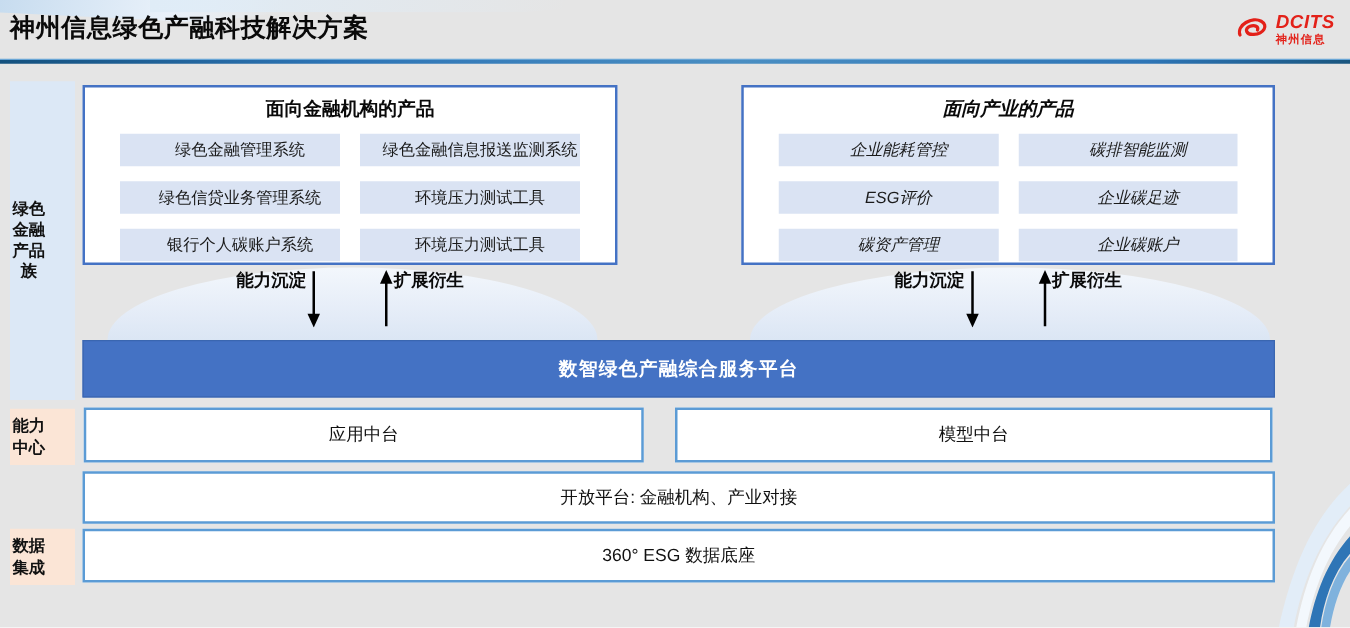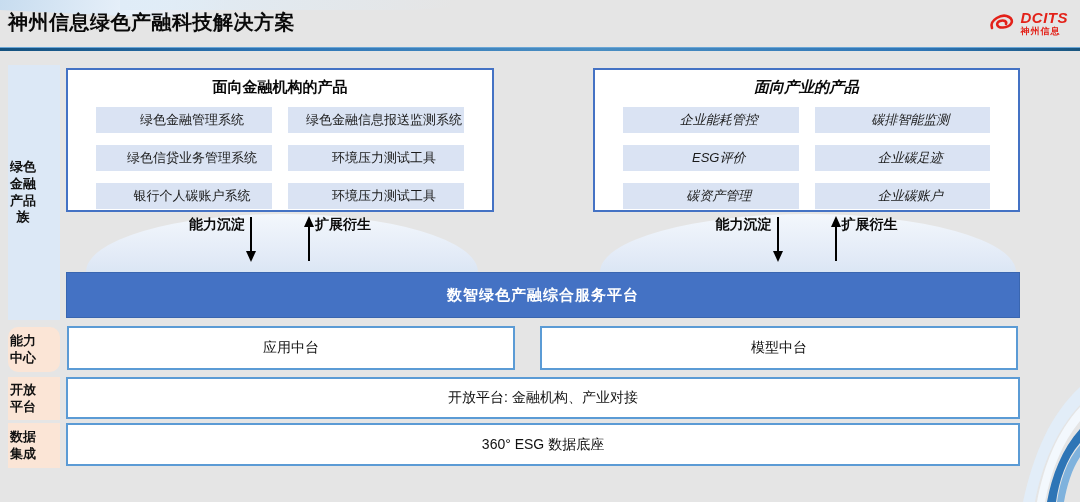--- a/index.html
+++ b/index.html
@@ -36,21 +36,21 @@
   
   .rail-block {
     position:absolute; left:8px; width:52px;
     display:flex; align-items:center; justify-content:flex-start;
   }
   .rail-label {
     width:30px; font-size:13px; font-weight:bold; color:#111;
     line-height:1.3; text-align:center; word-break:break-all;
   }
   .rail-products { top:65px; height:255px; background:#dce8f6; }
-  .rail-capability { top:327px; height:45px; background:#fbe5d6;border-radius:10px; }
+  .rail-capability { top:327px; height:45px; background:#fbe5d6; }
   .rail-open { top:377px; height:43px; background:#fbe5d6; }
   .rail-data { top:423px; height:45px; background:#fbe5d6; }
 
   
   .product-box {
     position:absolute; top:68px; height:144px; background:#fff;
     border:2px solid #4472c4;
   }
   .product-box.finance { left:66px; width:428px; }
   .product-box.industry { left:593px; width:427px;font-style:italic; }
@@ -127,23 +127,20 @@
       <span class="logo-brand">DCITS</span>
       <span class="logo-company">神州信息</span>
     </span>
   </div>
 
   <div class="rail-block rail-products">
     <div class="rail-label">绿色金融产品族</div>
   </div>
   <div class="rail-block rail-capability">
     <div class="rail-label">能力中心</div>
-  </div>
-  <div class="rail-block rail-open">
-    <div class="rail-label">开放平台</div>
   </div>
   <div class="rail-block rail-data">
     <div class="rail-label">数据集成</div>
   </div>
 
   <div class="product-box finance">
     <div class="product-box-title">面向金融机构的产品</div>
     <div class="product-grid">
       <div class="product-item">绿色金融管理系统</div>
       <div class="product-item">绿色金融信息报送监测系统</div>

